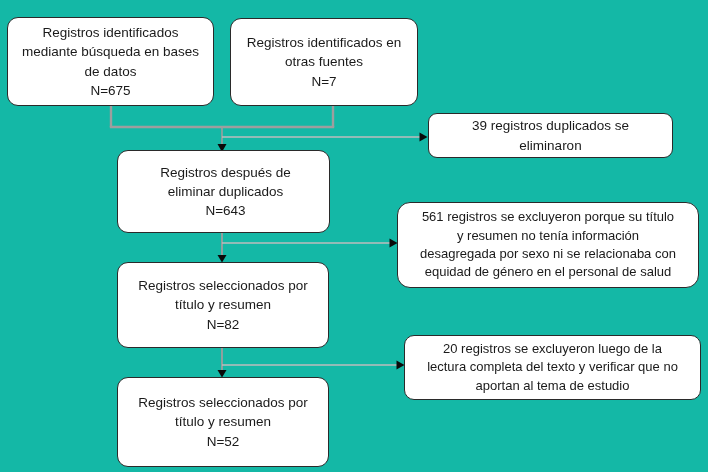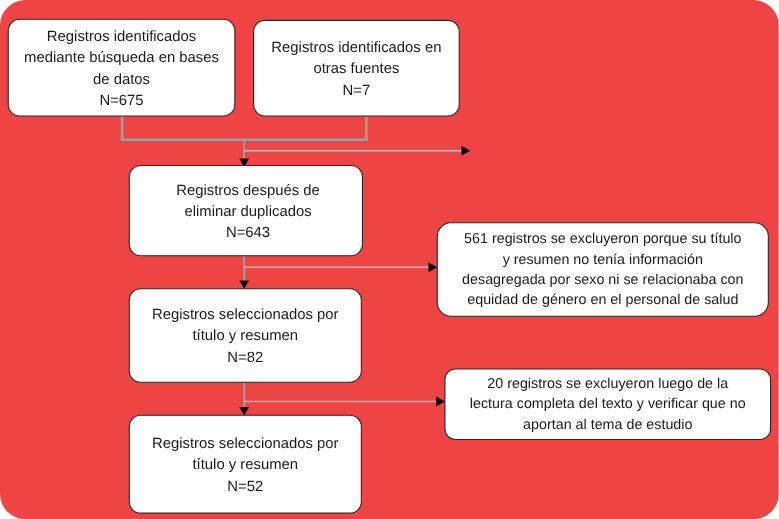--- a/index.html
+++ b/index.html
@@ -1,22 +1,21 @@
 <!DOCTYPE html>
 <html><head>
 <meta charset="utf-8">
 <style>
   html,body{margin:0;padding:0;background:#ffffff;}
   #stage{
     position:relative;
     width:708px;height:472px;
-    background:#ef4444;
+    background:#14b8a6;
     font-family:"Liberation Sans", sans-serif;
     overflow:hidden;
-    border-radius:23px;
   }
   .node{
     position:absolute;
     box-sizing:border-box;
     background:#ffffff;
     border:1.7px solid #2a2a2a;
     border-radius:11px;
     display:flex;
     align-items:center;
     justify-content:center;
@@ -89,20 +88,24 @@
 de datos
 N=675</span>
   </div>
 
   <div class="node" id="n-identified-other">
     <span class="txt">Registros identificados en
 otras fuentes
 N=7</span>
   </div>
 
+  <div class="node" id="n-duplicates-removed">
+    <span class="txt">39 registros duplicados se
+eliminaron</span>
+  </div>
 
   <div class="node" id="n-after-duplicates">
     <span class="txt">Registros después de
 eliminar duplicados
 N=643</span>
   </div>
 
   <div class="node small-text" id="n-excluded-title">
     <span class="txt">561 registros se excluyeron porque su título
 y resumen no tenía información

